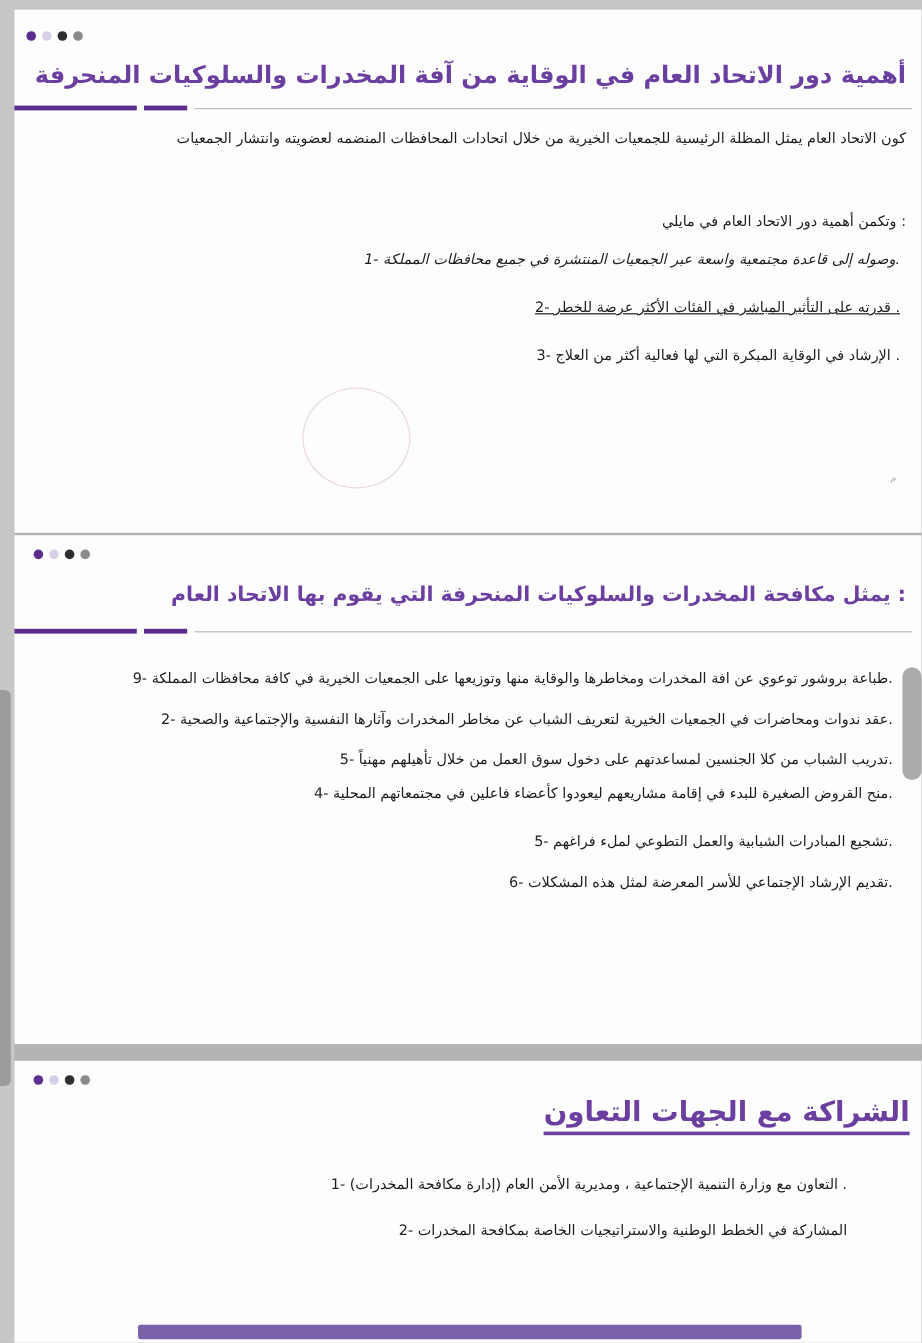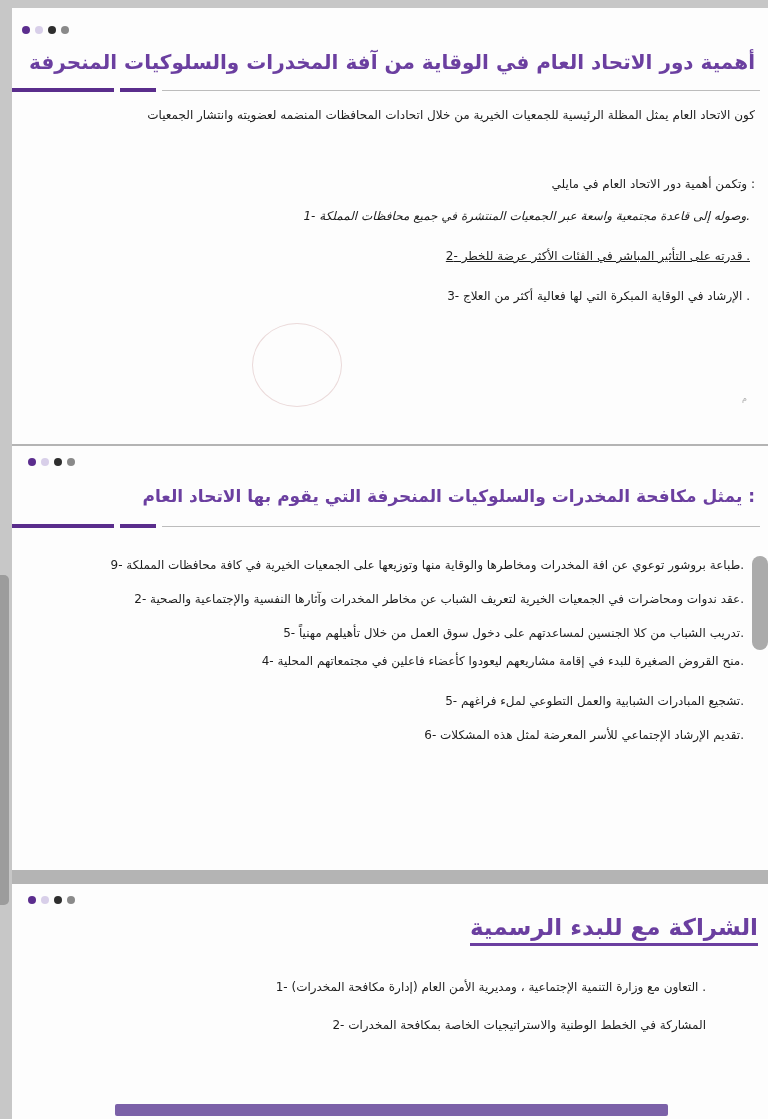--- a/index.html
+++ b/index.html
@@ -110,20 +110,20 @@
   <div class="bline i5">.تقديم الإرشاد الإجتماعي للأسر المعرضة لمثل هذه المشكلات -6</div>
 </div>
 
 <div class="slide slide3">
   <div class="dots">
     <span class="dot" style="background: rgb(91, 45, 142);"></span>
     <span class="dot" style="background: rgb(216, 207, 233);"></span>
     <span class="dot" style="background: rgb(46, 46, 46);"></span>
     <span class="dot" style="background: rgb(138, 138, 138);"></span>
   </div>
-  <div class="title"><span class="u">الشراكة مع للبدء الرسمية</span></div>
+  <div class="title"><span class="u">الشراكة مع الجهات التعاون</span></div>
   <div class="bline i0">. التعاون مع وزارة التنمية الإجتماعية ، ومديرية الأمن العام (إدارة مكافحة المخدرات) -1</div>
   <div class="bline i1">المشاركة في الخطط الوطنية والاستراتيجيات الخاصة بمكافحة المخدرات -2</div>
 </div>
 
 <div class="left-scroll-seg"></div>
 <div class="right-scroll-thumb"></div>
 <div class="bottom-bar"></div>
 
 </body></html>

